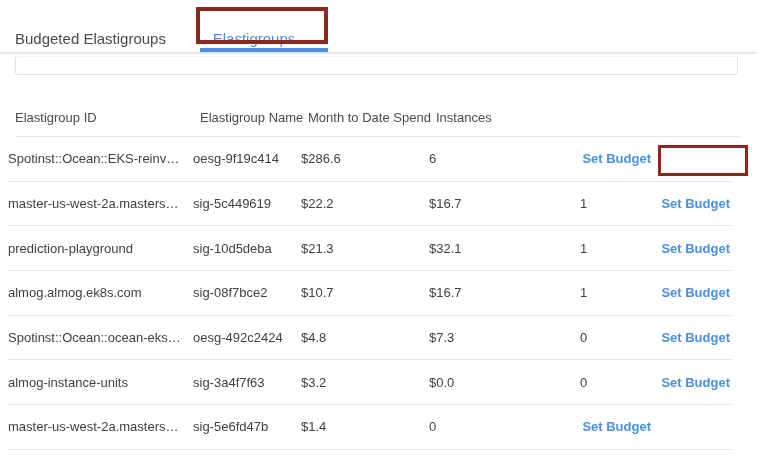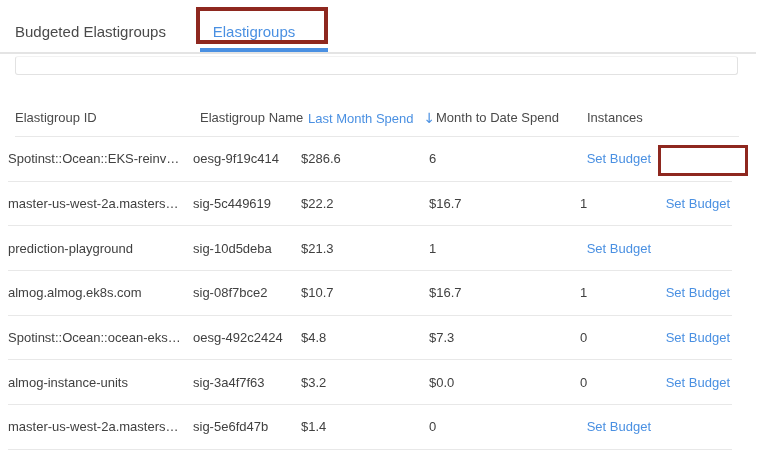--- a/index.html
+++ b/index.html
@@ -12,21 +12,21 @@
     position: relative;
     width: 768px;
     height: 457px;
     background: #fff;
     overflow: hidden;
   }
 
   
   .tab {
     position: absolute;
-    top: 5px;
+    top: 12px;
     height: 53px;
     display: flex;
     align-items: center;
     font-size: 15px;
     cursor: pointer;
   }
   .tab-inactive { left: 15px; color: #4a4a4a; }
   .tab-active {
     left: 196px;
     width: 116px;
@@ -97,21 +97,21 @@
     left: 8px;
     top: 137px;
     width: 724px;
   }
   .trow {
     height: 44.7px;
     border-bottom: 1px solid #e8e8e8;
     font-size: 13px;
   }
   .cell { white-space: nowrap; overflow: hidden; }
-  .cell-action { text-align: right; padding-right: 2px; }
+  .cell-action { text-align: right; padding-right: 2px; font-weight: bold; }
   .link {
     color: #4a90e2;
     cursor: pointer;
     text-decoration: none;
   }
 
   
   .annot {
     position: absolute;
     border: 4px solid #8e281f;
@@ -129,23 +129,20 @@
   <div class="tab tab-inactive">Budgeted Elastigroups</div>
   <div class="tab tab-active">Elastigroups</div>
   <div class="tab-underline"></div>
   <div class="tabbar-sep"></div>
 
   <input class="filter-input" type="text" value="" style="">
 
   <div class="thead grid">
     <div class="th">Elastigroup ID</div>
     <div class="th">Elastigroup Name</div>
-    <div class="th">
-      <span class="th-sorted">Last Month Spend</span><span class="sort-arrow">↓</span>
-    </div>
     <div class="th">Month to Date Spend</div>
     <div class="th">Instances</div>
     <div class="th"></div>
   </div>
 
   <div class="tbody" id="tbody">
     <div class="trow grid">
       <div class="cell">Spotinst::Ocean::EKS-reinv…</div>
       <div class="cell">oesg-9f19c414</div>
       <div class="cell">$286.6</div>
@@ -163,20 +160,21 @@
       <div class="cell">1</div>
       <div class="cell cell-action">
         <a class="link">Set Budget</a>
       </div>
     </div>
 
     <div class="trow grid">
       <div class="cell">prediction-playground</div>
       <div class="cell">sig-10d5deba</div>
       <div class="cell">$21.3</div>
+      <div class="cell">$32.1</div>
       <div class="cell">1</div>
       <div class="cell cell-action">
         <a class="link">Set Budget</a>
       </div>
     </div>
 
     <div class="trow grid">
       <div class="cell">almog.almog.ek8s.com</div>
       <div class="cell">sig-08f7bce2</div>
       <div class="cell">$10.7</div>

